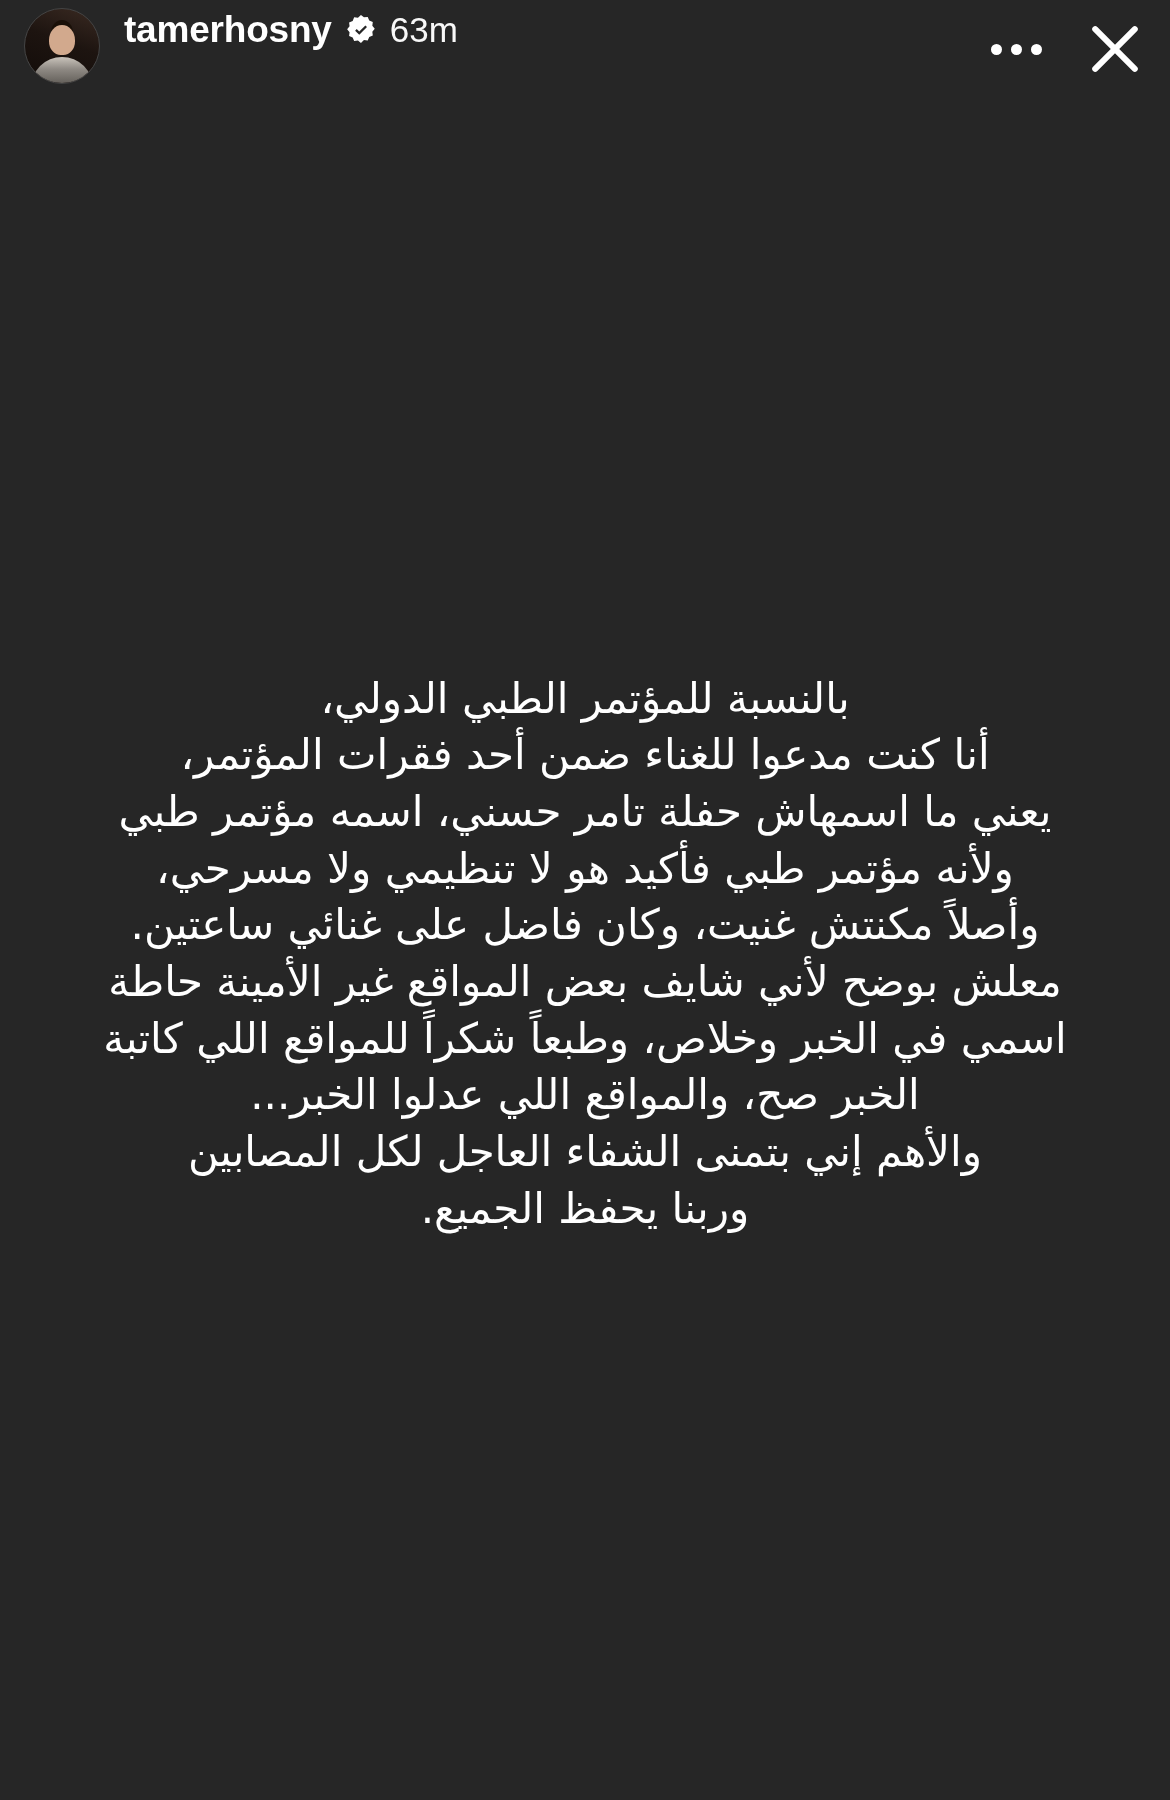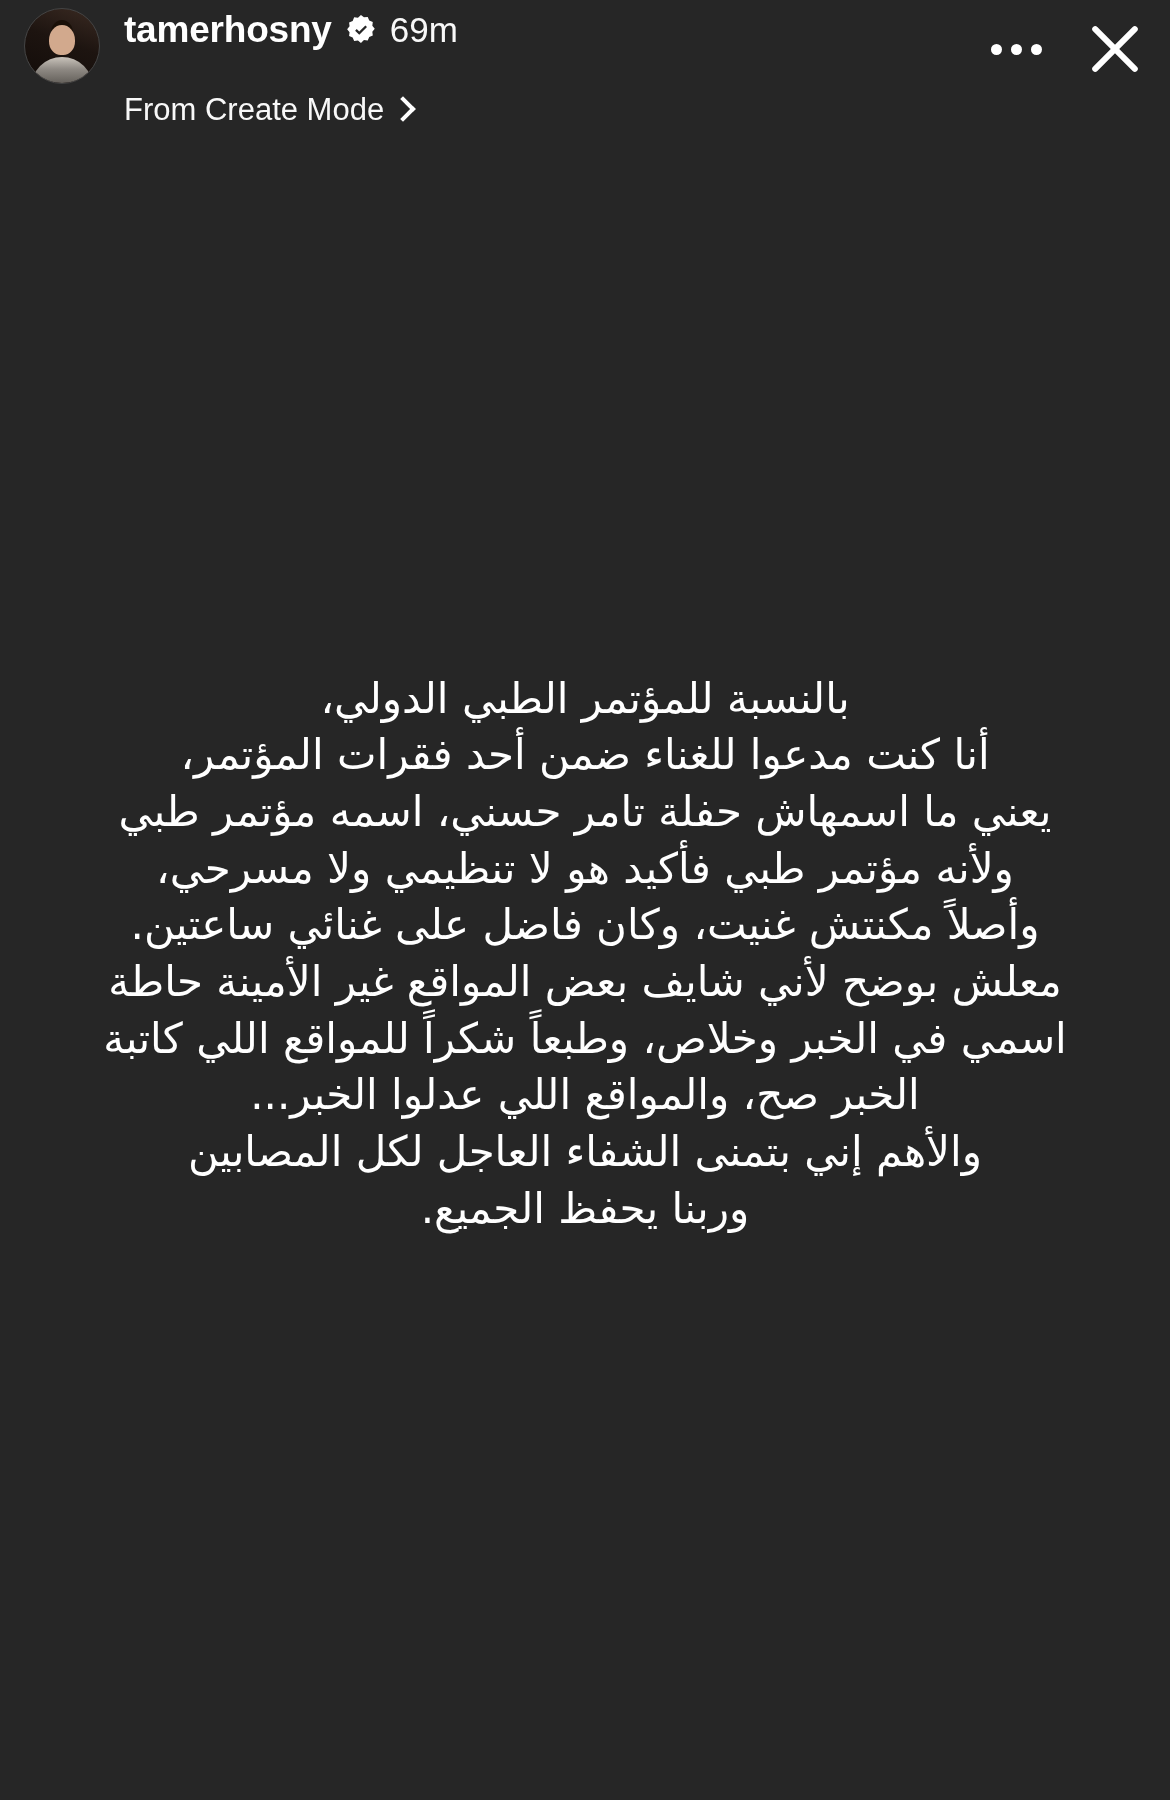--- a/index.html
+++ b/index.html
@@ -76,21 +76,20 @@
     border-radius: 36px 36px 0 0;
     background: linear-gradient(180deg, #c9c3bb 0%, #8f8a84 30%, #3b3833 100%);
   }
 
   .meta {
     display: flex;
     flex-direction: column;
     justify-content: flex-start;
     margin-left: 24px;
     padding-top: 2px;
-    gap: 32px;
   }
 
   .meta-row-top {
     display: flex;
     align-items: center;
     gap: 14px;
     height: 46px;
   }
 
   .username {
@@ -223,25 +222,21 @@
 
     <div class="meta">
       <div class="meta-row-top">
         <span class="username">tamerhosny</span>
         <span class="verified">
           <svg viewBox="0 0 24 24" width="30" height="30" aria-hidden="true">
             <path fill="#ffffff" d="M12 .8l2.6 2.1 3.3-.4 1.3 3.1 3.1 1.3-.4 3.3 2.1 2.6-2.1 2.6.4 3.3-3.1 1.3-1.3 3.1-3.3-.4L12 25.2 9.4 23.1l-3.3.4-1.3-3.1-3.1-1.3.4-3.3L0 13.2l2.1-2.6-.4-3.3 3.1-1.3L6.1 2.9l3.3.4L12 .8z" transform="scale(0.92) translate(1,0)"></path>
             <path fill="#262626" d="M10.6 16.6l-3.3-3.3 1.3-1.3 2 2 4.9-4.9 1.3 1.3-6.2 6.2z"></path>
           </svg>
         </span>
-        <span class="timestamp">69m</span>
-      </div>
-      <div class="meta-row-bottom">
-        <span class="create-mode">From Create Mode</span>
-        <span class="chevron-right"></span>
+        <span class="timestamp">63m</span>
       </div>
     </div>
 
     <div class="header-actions">
       <div class="more-icon">
         <span></span>
         <span></span>
         <span></span>
       </div>
       <div class="close-icon"></div>

